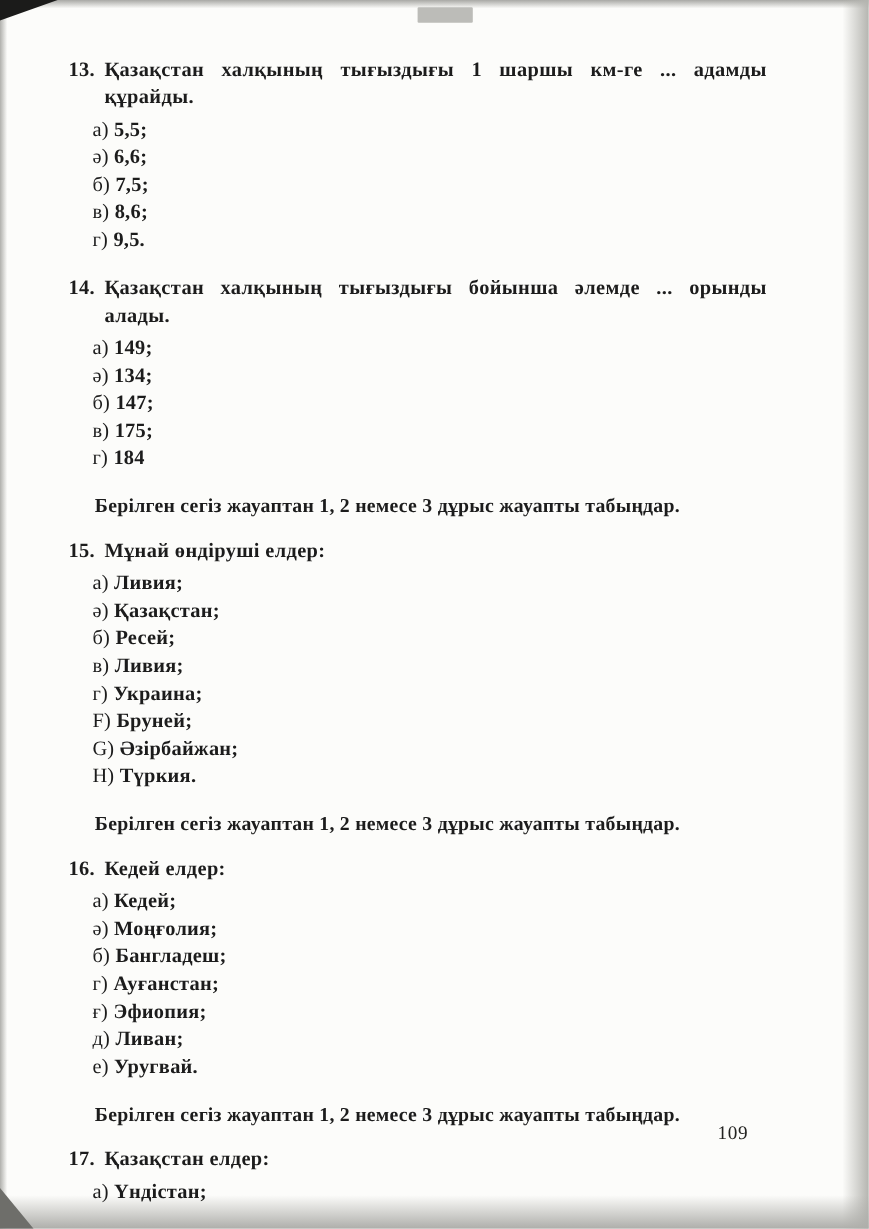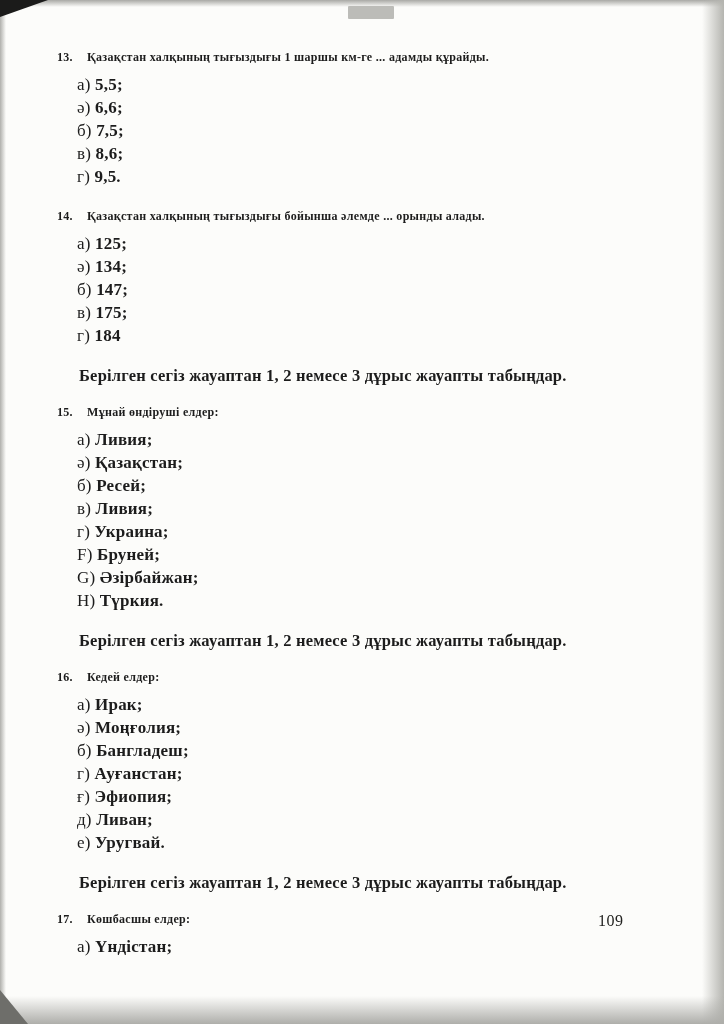--- a/index.html
+++ b/index.html
@@ -58,21 +58,21 @@
     position: absolute;
     left: 57px;
     top: 46px;
     width: 582px;
     color: #1c1c1c;
   }
   .question { margin-bottom: 17px; }
   .q-head {
     display: flex;
     font-weight: 700;
-    font-size: 12px;
+    font-size: 17px;
     line-height: 23px;
     letter-spacing: 0.3px;
   }
   .q-num { flex: 0 0 30px; }
   .q-text { flex: 1; text-align: justify; }
   .options { margin-left: 20px; padding-top: 4px; }
   .option {
     font-size: 17px;
     line-height: 23px;
     letter-spacing: 0.2px;
@@ -82,21 +82,21 @@
   .instruction {
     font-weight: 700;
     font-size: 16.5px;
     line-height: 22px;
     letter-spacing: 0.2px;
     margin: 18px 0 14px 22px;
   }
   .page-number {
     position: absolute;
     left: 598px;
-    top: 912px;
+    top: 936px;
     font-size: 16px;
     letter-spacing: 0.5px;
     color: #222220;
   }
 </style>
 </head>
 <body>
 
 <div class="page">
 
@@ -123,21 +123,21 @@
         <div class="option"><span class="marker">г)</span> <span class="otext">9,5.</span></div>
       </div>
     </div>
 
     <div class="question">
       <div class="q-head">
         <span class="q-num">14.</span>
         <span class="q-text">Қазақстан халқының тығыздығы бойынша әлемде ... орынды алады.</span>
       </div>
       <div class="options">
-        <div class="option"><span class="marker">а)</span> <span class="otext">125;</span></div>
+        <div class="option"><span class="marker">а)</span> <span class="otext">149;</span></div>
         <div class="option"><span class="marker">ә)</span> <span class="otext">134;</span></div>
         <div class="option"><span class="marker">б)</span> <span class="otext">147;</span></div>
         <div class="option"><span class="marker">в)</span> <span class="otext">175;</span></div>
         <div class="option"><span class="marker">г)</span> <span class="otext">184</span></div>
       </div>
     </div>
 
     <p class="instruction">Берілген сегіз жауаптан 1, 2 немесе 3 дұрыс жауапты табыңдар.</p>
 
     <div class="question">
@@ -158,36 +158,36 @@
     </div>
 
     <p class="instruction">Берілген сегіз жауаптан 1, 2 немесе 3 дұрыс жауапты табыңдар.</p>
 
     <div class="question">
       <div class="q-head">
         <span class="q-num">16.</span>
         <span class="q-text">Кедей елдер:</span>
       </div>
       <div class="options">
-        <div class="option"><span class="marker">а)</span> <span class="otext">Ирак;</span></div>
+        <div class="option"><span class="marker">а)</span> <span class="otext">Кедей;</span></div>
         <div class="option"><span class="marker">ә)</span> <span class="otext">Моңғолия;</span></div>
         <div class="option"><span class="marker">б)</span> <span class="otext">Бангладеш;</span></div>
         <div class="option"><span class="marker">г)</span> <span class="otext">Ауғанстан;</span></div>
         <div class="option"><span class="marker">ғ)</span> <span class="otext">Эфиопия;</span></div>
         <div class="option"><span class="marker">д)</span> <span class="otext">Ливан;</span></div>
         <div class="option"><span class="marker">е)</span> <span class="otext">Уругвай.</span></div>
       </div>
     </div>
 
     <p class="instruction">Берілген сегіз жауаптан 1, 2 немесе 3 дұрыс жауапты табыңдар.</p>
 
     <div class="question">
       <div class="q-head">
         <span class="q-num">17.</span>
-        <span class="q-text">Көшбасшы елдер:</span>
+        <span class="q-text">Қазақстан елдер:</span>
       </div>
       <div class="options">
         <div class="option"><span class="marker">а)</span> <span class="otext">Үндістан;</span></div>
 
       </div>
     </div>
 
   </div>
 
   <div class="page-number">109</div>

